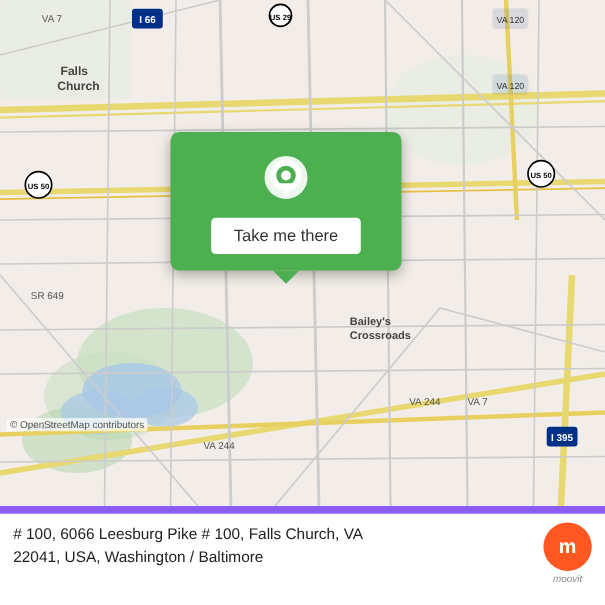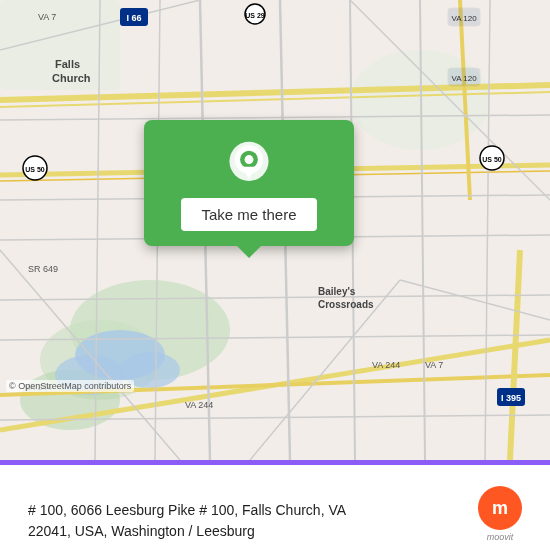--- a/index.html
+++ b/index.html
@@ -25,21 +25,21 @@
       width: 100%;
       height: 100%;
       position: absolute;
       top: 0; left: 0;
     }
 
     
     .map-popup {
       position: absolute;
       top: 120px;
-      left: 144px;
+      left: 155px;
       width: 210px;
       background: #4CAF50;
       border-radius: 8px;
       padding: 20px 15px 15px;
       display: flex;
       flex-direction: column;
       align-items: center;
       box-shadow: 0 4px 12px rgba(0,0,0,0.3);
       z-index: 10;
     }
@@ -74,23 +74,23 @@
       cursor: pointer;
       white-space: nowrap;
     }
 
     
     #info-bar {
       width: 550px;
       height: 90px;
       background: white;
       display: flex;
-      align-items: flex-end;
-      padding: 8px 28px;
-      border-top: 5px solid #8b5cf6;
+      align-items: flex-start;
+      padding: 8px 12px;
+      border-top: 7px solid #8b5cf6;
       position: relative;
     }
 
     .info-text {
       flex: 1;
     }
 
     .info-address {
       font-size: 14px;
       color: #222;
@@ -239,21 +239,21 @@
   </div>
 
   <div class="osm-credit">
     <span>© OpenStreetMap contributors</span>
   </div>
 </div>
 
 <div id="info-bar">
   <div class="info-text">
     <div class="info-address"># 100, 6066 Leesburg Pike # 100, Falls Church, VA</div>
-    <div class="info-address">22041, USA, Washington / Leesburg</div>
+    <div class="info-address">22041, USA, Washington / Baltimore</div>
   </div>
 
   <div class="moovit-logo">
     <div class="moovit-icon">
 
       <svg width="36" height="36" viewBox="0 0 36 36" xmlns="http://www.w3.org/2000/svg">
         <circle cx="18" cy="18" r="18" fill="#FF5722"></circle>
 
         <text x="18" y="24" text-anchor="middle" fill="white" font-size="18" font-weight="bold" font-family="Arial">m</text>
       </svg>

